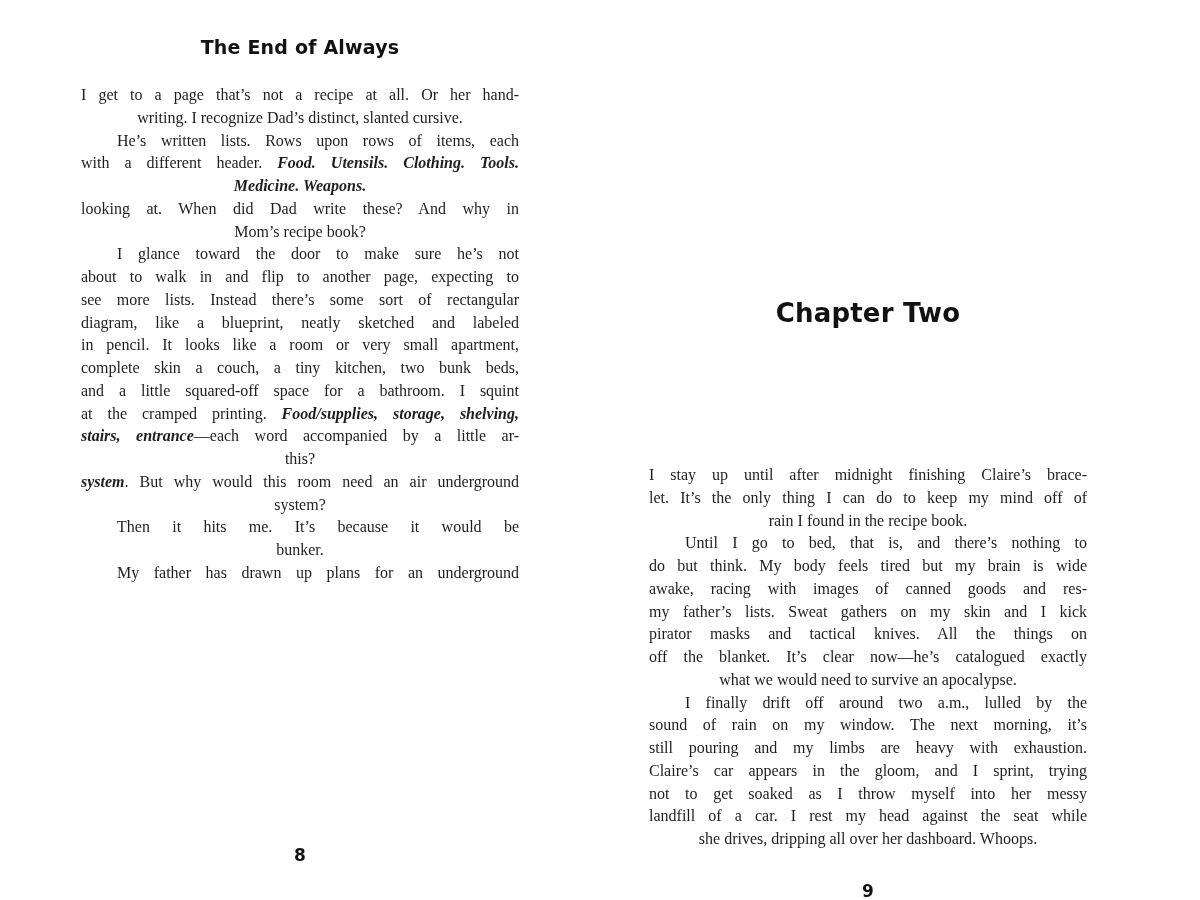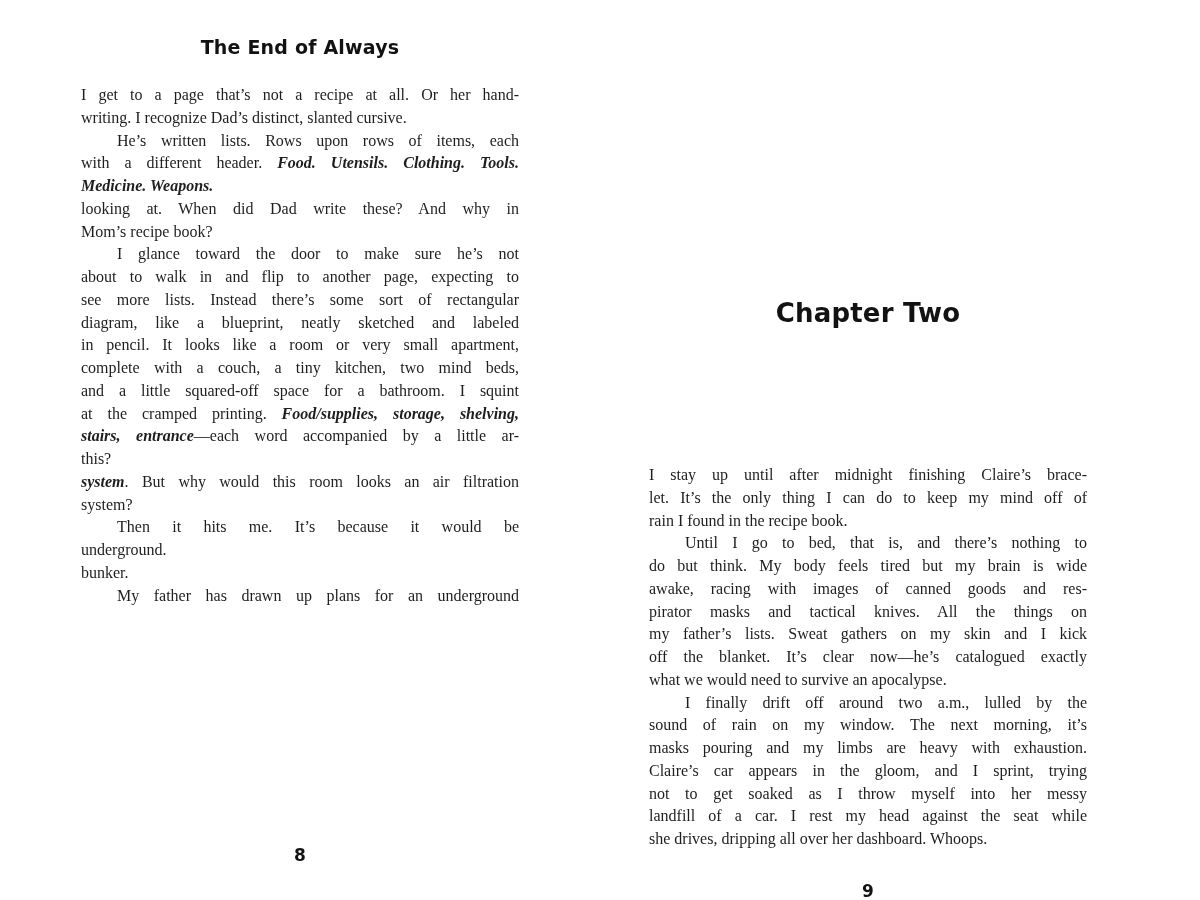--- a/index.html
+++ b/index.html
@@ -60,21 +60,21 @@
     text-align: justify;
     white-space: normal;
   }
   
   .line:not(.last)::after {
     content: "";
     display: inline-block;
     width: 100%;
     height: 0;
   }
-  .line.last { text-align: left; }
+  .line.last { text-align: center; }
   .line.indent { text-indent: 36px; }
 
   .it { font-style: italic; font-weight: bold; }
 </style>
 </head>
 <body>
 
 <div class="spread">
 
   <div class="page page-left">
@@ -93,33 +93,32 @@
         <div class="para">
           <div class="line"><span>looking at. When did Dad write these? And why in</span></div>
           <div class="line last"><span>Mom’s recipe book?</span></div>
         </div>
         <div class="para">
           <div class="line indent"><span>I glance toward the door to make sure he’s not</span></div>
           <div class="line"><span>about to walk in and flip to another page, expecting to</span></div>
           <div class="line"><span>see more lists. Instead there’s some sort of rectangular</span></div>
           <div class="line"><span>diagram, like a blueprint, neatly sketched and labeled</span></div>
           <div class="line"><span>in pencil. It looks like a room or very small apartment,</span></div>
-          <div class="line"><span>complete with a couch, a tiny kitchen, two mind beds,</span></div>
+          <div class="line"><span>complete skin a couch, a tiny kitchen, two bunk beds,</span></div>
           <div class="line"><span>and a little squared-off space for a bathroom. I squint</span></div>
           <div class="line"><span>at the cramped printing. </span><span class="it">Food/supplies, storage, shelving,</span></div>
           <div class="line"><span class="it">stairs, entrance</span><span>—each word accompanied by a little ar-</span></div>
           <div class="line last"><span>this?</span></div>
         </div>
         <div class="para">
-          <div class="line"><span class="it">system</span><span>. But why would this room looks an air filtration</span></div>
+          <div class="line"><span class="it">system</span><span>. But why would this room need an air underground</span></div>
           <div class="line last"><span>system?</span></div>
         </div>
         <div class="para">
           <div class="line indent"><span>Then it hits me. It’s because it would be</span></div>
-          <div class="line last"><span>underground.</span></div>
         </div>
         <div class="para">
           <div class="line last"><span>bunker.</span></div>
           <div class="line indent"><span>My father has drawn up plans for an underground</span></div>
         </div>
       </div>
 
     <div class="hand folio">8</div>
   </div>
 
@@ -129,29 +128,29 @@
     <div class="body-block body-right">
         <div class="para">
           <div class="line"><span>I stay up until after midnight finishing Claire’s brace-</span></div>
           <div class="line"><span>let. It’s the only thing I can do to keep my mind off of</span></div>
           <div class="line last"><span>rain I found in the recipe book.</span></div>
         </div>
         <div class="para">
           <div class="line indent"><span>Until I go to bed, that is, and there’s nothing to</span></div>
           <div class="line"><span>do but think. My body feels tired but my brain is wide</span></div>
           <div class="line"><span>awake, racing with images of canned goods and res-</span></div>
+          <div class="line"><span>my father’s lists. Sweat gathers on my skin and I kick</span></div>
           <div class="line"><span>pirator masks and tactical knives. All the things on</span></div>
-          <div class="line"><span>my father’s lists. Sweat gathers on my skin and I kick</span></div>
           <div class="line"><span>off the blanket. It’s clear now—he’s catalogued exactly</span></div>
           <div class="line last"><span>what we would need to survive an apocalypse.</span></div>
         </div>
         <div class="para">
           <div class="line indent"><span>I finally drift off around two a.m., lulled by the</span></div>
           <div class="line"><span>sound of rain on my window. The next morning, it’s</span></div>
-          <div class="line"><span>masks pouring and my limbs are heavy with exhaustion.</span></div>
+          <div class="line"><span>still pouring and my limbs are heavy with exhaustion.</span></div>
           <div class="line"><span>Claire’s car appears in the gloom, and I sprint, trying</span></div>
           <div class="line"><span>not to get soaked as I throw myself into her messy</span></div>
           <div class="line"><span>landfill of a car. I rest my head against the seat while</span></div>
           <div class="line last"><span>she drives, dripping all over her dashboard. Whoops.</span></div>
         </div>
       </div>
 
     <div class="hand folio">9</div>
   </div>
 

